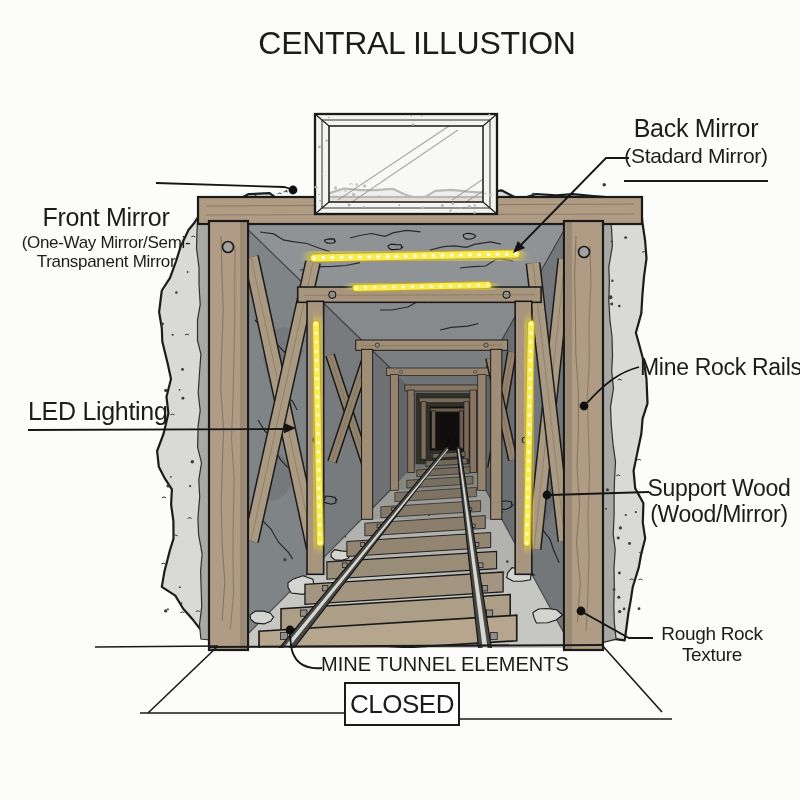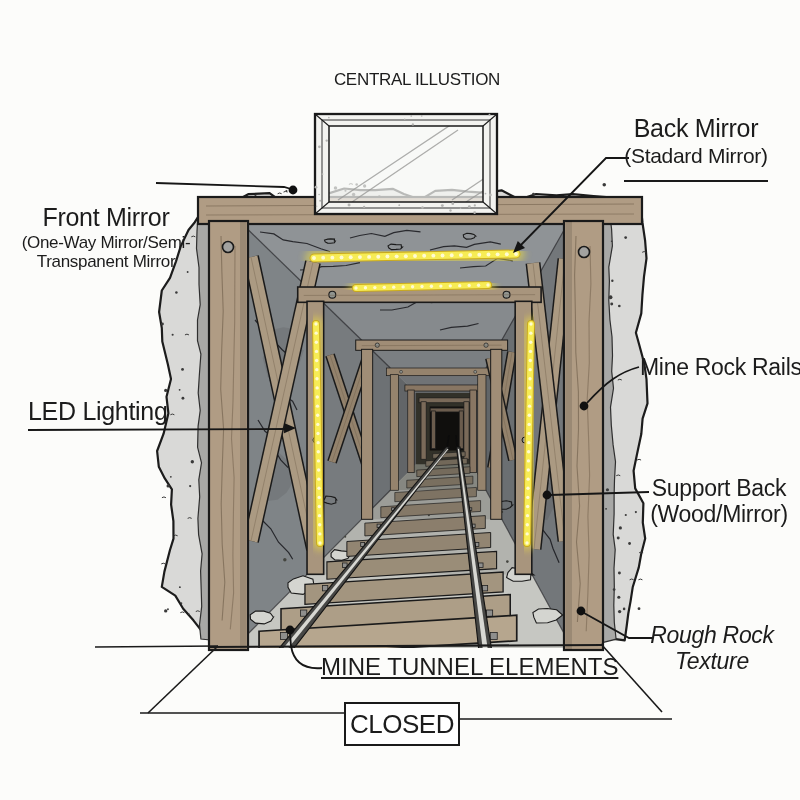--- a/index.html
+++ b/index.html
@@ -1,34 +1,34 @@
 <!DOCTYPE html>
 <html><head>
 <meta charset="utf-8">
 <style>
   html,body{margin:0;padding:0;background:#fff;}
   #stage{position:relative;width:800px;height:800px;background:#fcfcfa;overflow:hidden;
          font-family:"Liberation Sans","DejaVu Sans",sans-serif;color:#1c1c1c;}
   #scene{position:absolute;left:0;top:0;}
   .lbl{position:absolute;color:#1c1c1c;letter-spacing:-0.3px;white-space:nowrap;line-height:1.18;}
   .ctr{text-align:center;white-space:normal;}
-  #title{left:252px;top:24px;width:330px;font-size:17px;line-height:1.22;margin-top:46px;}
+  #title{left:252px;top:24px;width:330px;font-size:32px;line-height:1.22;}
   #lbl-front{left:0px;top:163px;width:212px;margin-top:40px;}
   #lbl-front .l1{font-size:25px;}
   #lbl-front .l2{font-size:17px;line-height:1.12;}
   #lbl-back{left:612px;top:114px;width:168px;}
   #lbl-back .l1{font-size:25px;}
   #lbl-back .l2{font-size:21px;}
   #lbl-back .ul{display:inline-block;border-bottom:2px solid #1a1a1a;padding-bottom:12px;}
   #lbl-led{left:28px;top:397px;font-size:25px;}
   #lbl-rails{left:640px;top:354px;font-size:23px;}
   #lbl-support{left:640px;top:476px;width:158px;font-size:23px;line-height:1.12;}
-  #lbl-rock{left:648px;top:623px;width:128px;font-size:23px;line-height:1.12;font-style:italic;}
-  #lbl-elements{left:321px;top:653px;font-size:24px;letter-spacing:0px;text-decoration:underline;}
-  #closed{position:absolute;left:344px;top:702px;width:112px;height:40px;border:2px solid #1a1a1a;
+  #lbl-rock{left:648px;top:623px;width:128px;font-size:19px;line-height:1.12;}
+  #lbl-elements{left:321px;top:653px;font-size:20px;letter-spacing:0px;}
+  #closed{position:absolute;left:344px;top:682px;width:112px;height:40px;border:2px solid #1a1a1a;
           background:#fff;display:flex;align-items:center;justify-content:center;
           font-size:26px;letter-spacing:-0.5px;}
 </style>
 </head>
 <body>
 
 <div id="stage">
 
   <svg id="scene" width="800" height="800" viewBox="0 0 800 800">
     <defs>
@@ -482,21 +482,21 @@
   <div class="lbl ctr" id="lbl-back">
     <div class="l1">Back Mirror</div>
     <div class="l2"><span class="ul">(Stadard Mirror)</span></div>
   </div>
 
   <div class="lbl" id="lbl-led">LED Lighting</div>
 
   <div class="lbl" id="lbl-rails">Mine Rock Rails</div>
 
   <div class="lbl ctr" id="lbl-support">
-    <div>Support Back</div>
+    <div>Support Wood</div>
     <div>(Wood/Mirror)</div>
   </div>
 
   <div class="lbl ctr" id="lbl-rock">
     <div>Rough Rock</div>
     <div>Texture</div>
   </div>
 
   <div class="lbl" id="lbl-elements">MINE TUNNEL ELEMENTS</div>
 

